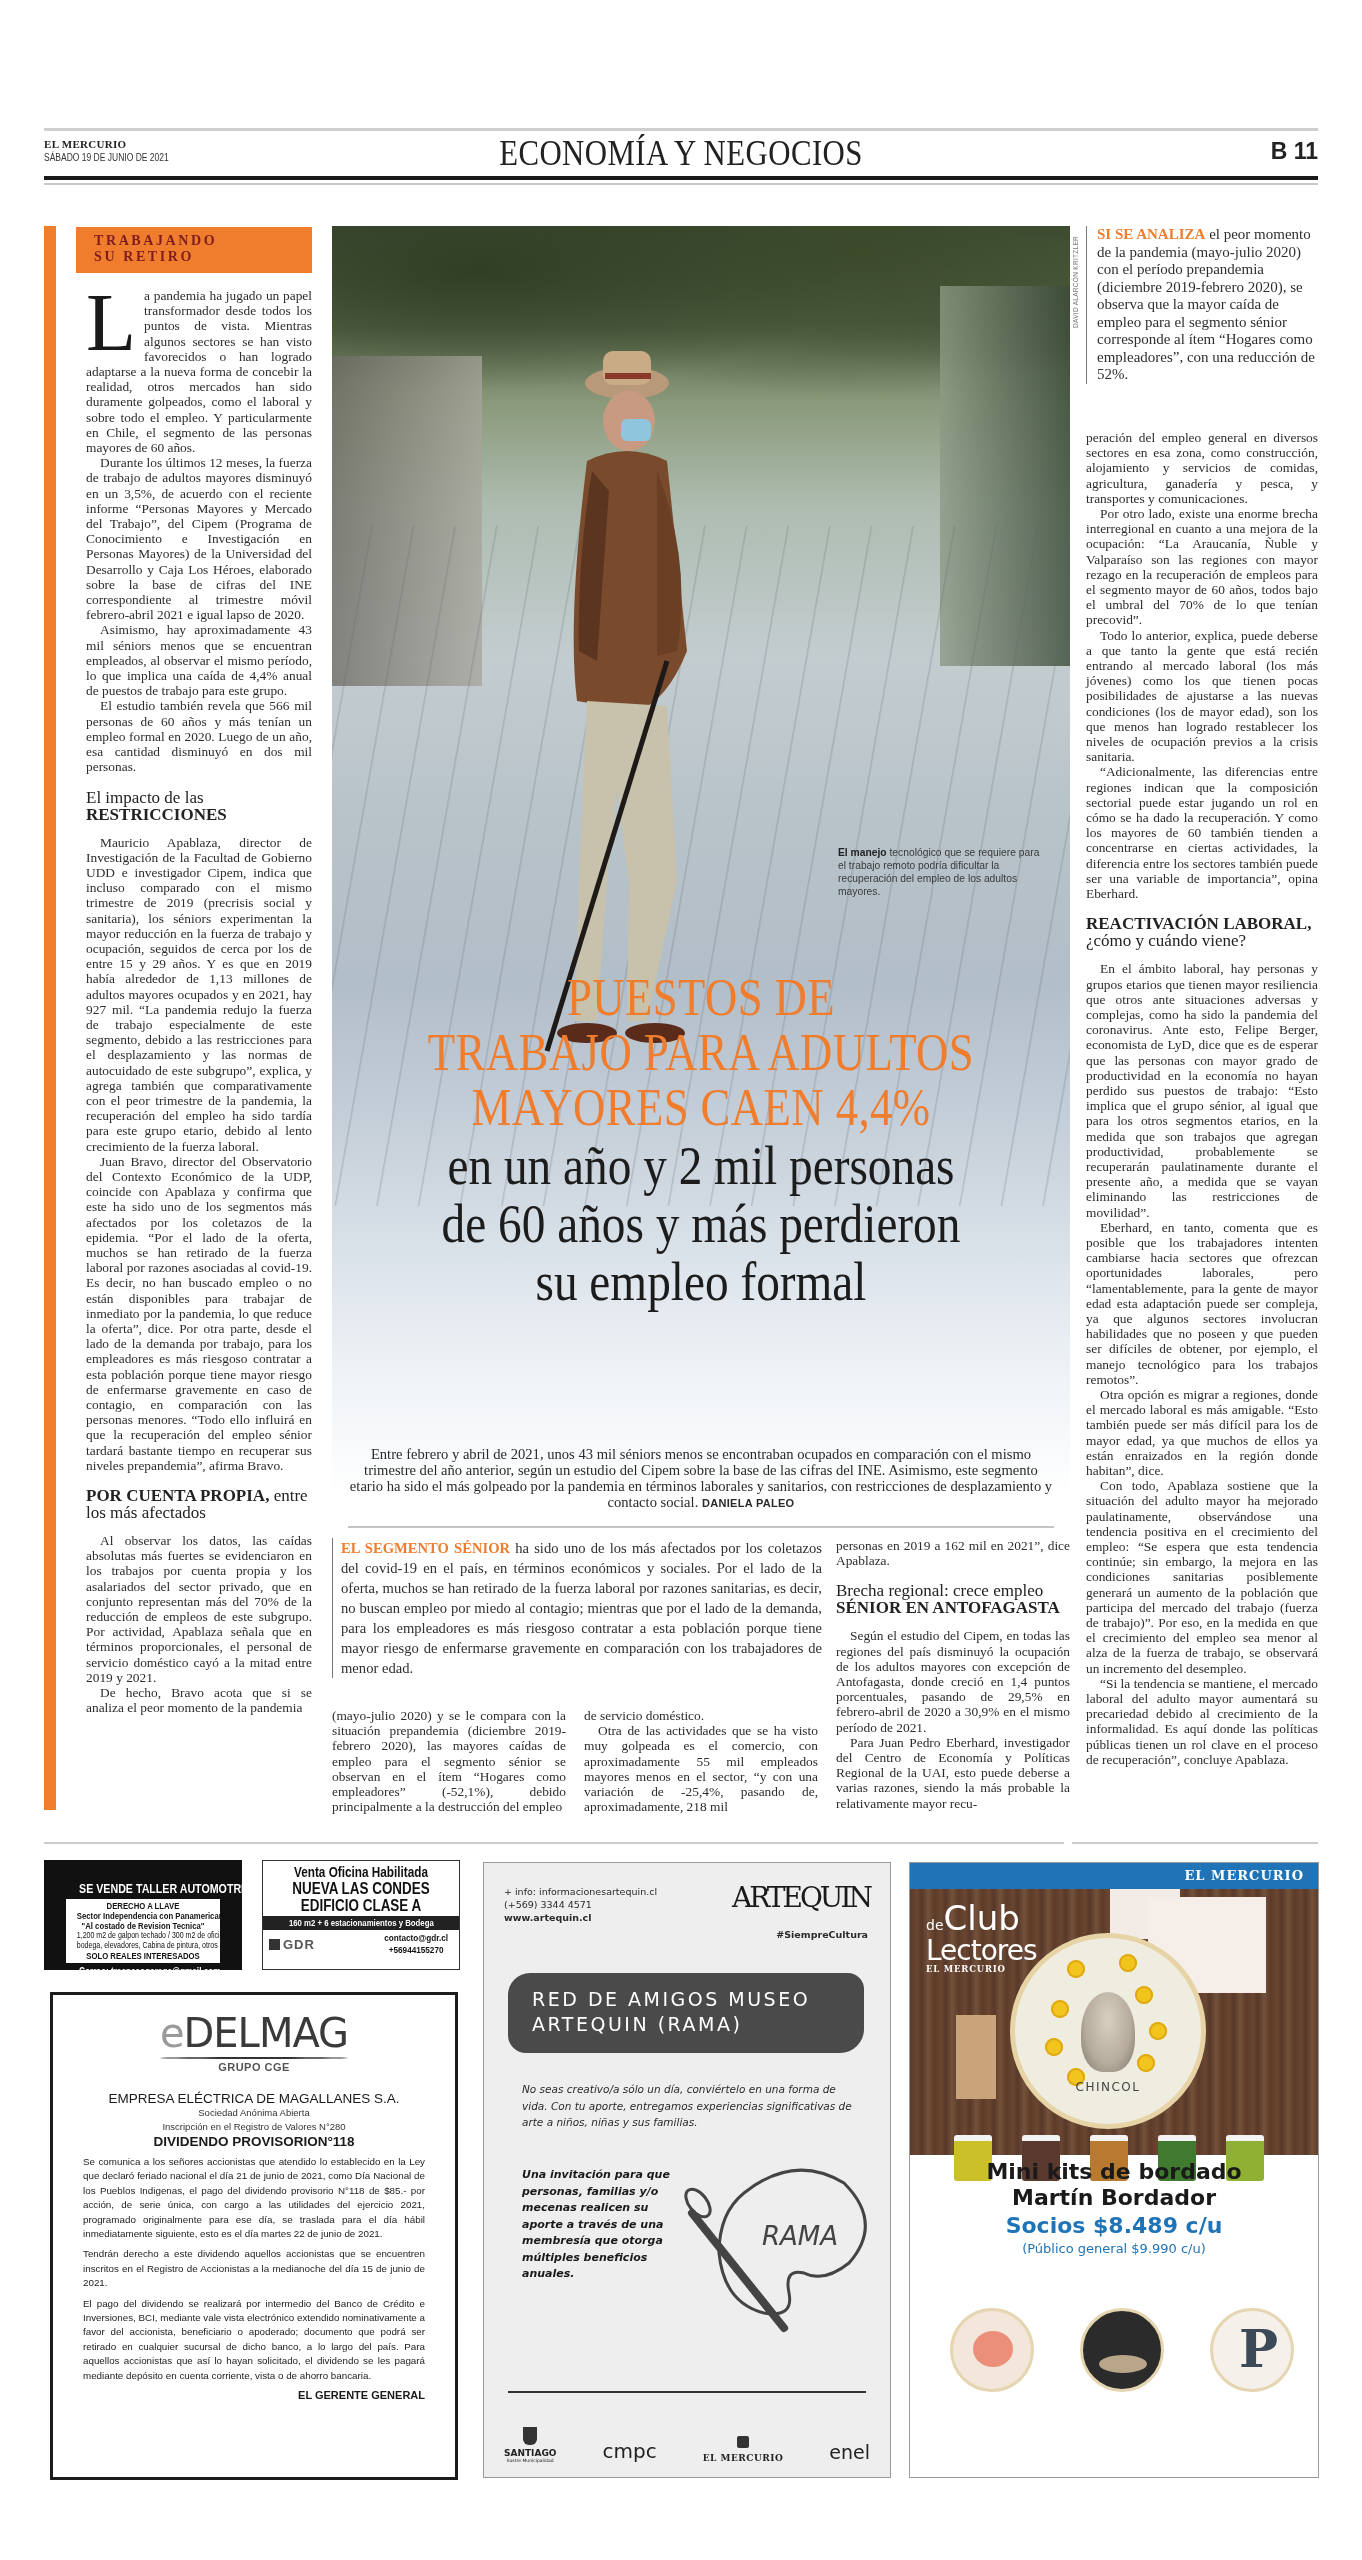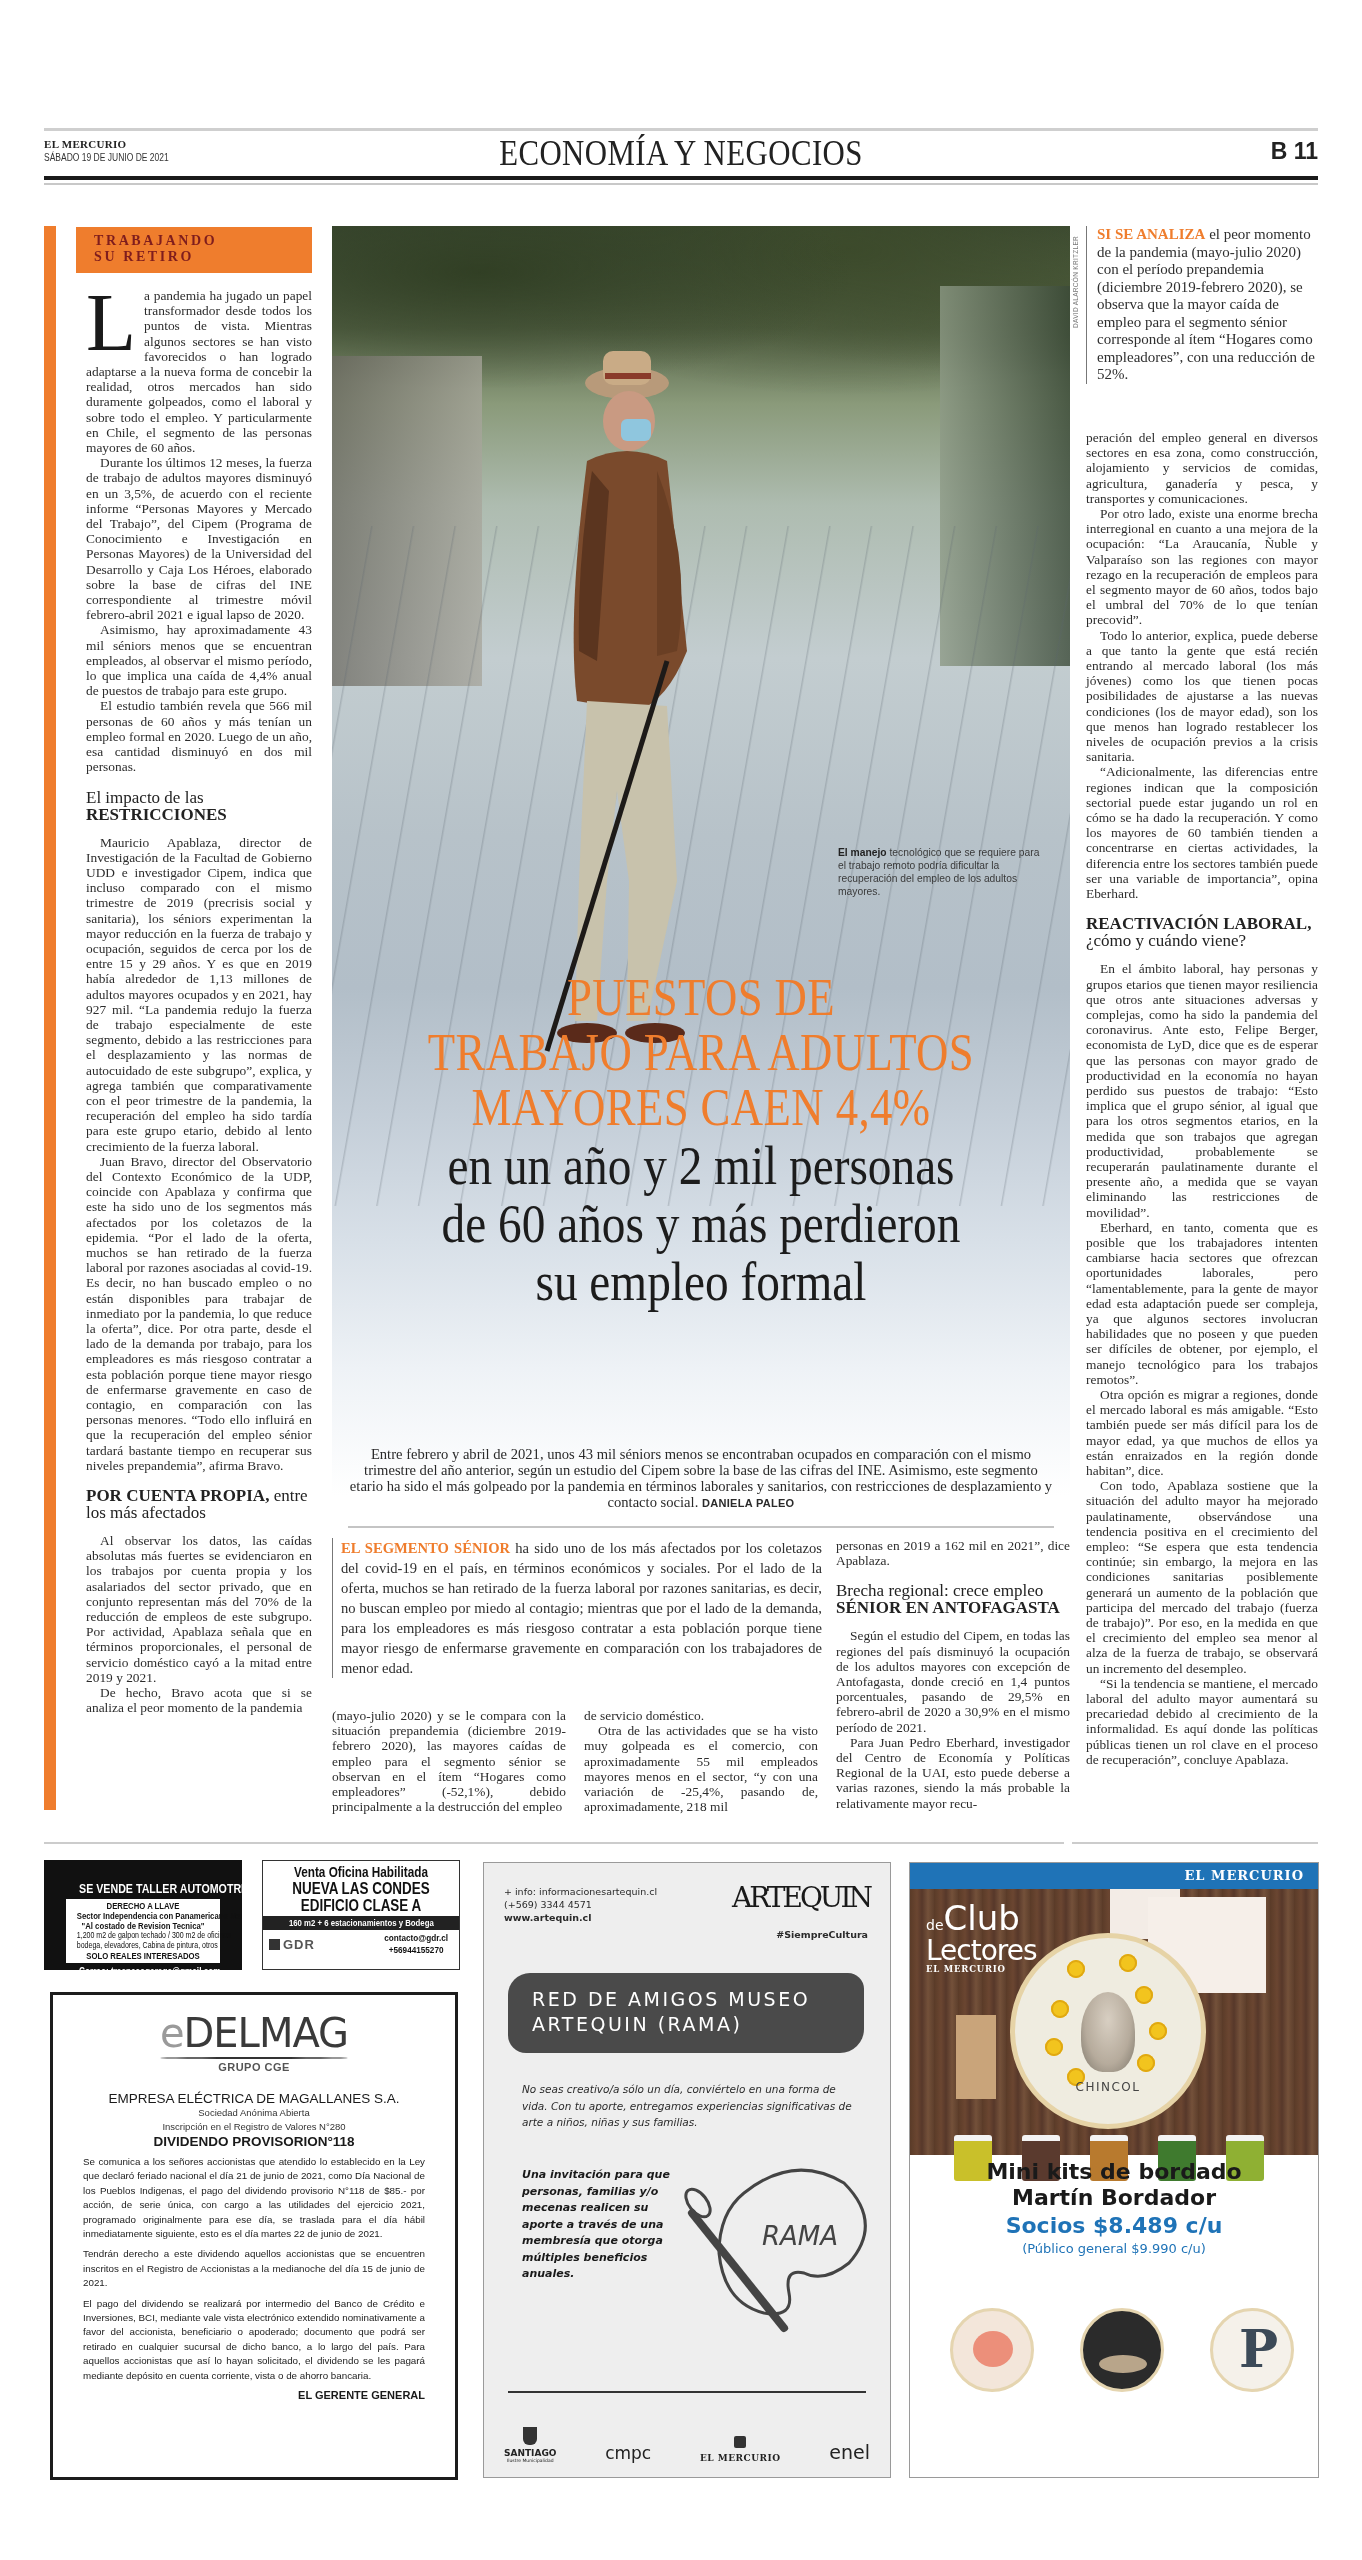--- a/index.html
+++ b/index.html
@@ -91,21 +91,21 @@
   .art-banner { position: absolute; left: 24px; top: 110px; width: 356px; height: 80px; background: #4a4a4a; border-radius: 22px 16px 24px 18px; color: #fff; font-size: 19px; letter-spacing: 2.5px; line-height: 25px; padding: 14px 0 0 24px; }
   .art-text { position: absolute; left: 38px; top: 218px; width: 330px; font-style: italic; font-size: 10.5px; line-height: 16.5px; }
   .art-invite { position: absolute; left: 38px; top: 304px; width: 170px; font-style: italic; font-weight: bold; font-size: 11px; line-height: 16.5px; color: #1a1a1a; }
   .art-palette { position: absolute; left: 200px; top: 290px; width: 190px; height: 190px; }
   .art-rule { position: absolute; left: 24px; right: 24px; top: 528px; height: 2px; background: #333; }
   .art-sponsors { position: absolute; left: 20px; right: 20px; top: 545px; display: flex; justify-content: space-between; align-items: flex-end; height: 55px; }
   .sp { text-align: center; color: #222; }
   .sp-santiago { font-weight: bold; font-size: 9px; }
   .sp-santiago .crest { width: 14px; height: 18px; margin: 0 auto 3px auto; background: #333; border-radius: 0 0 6px 6px; }
   .sp-santiago .sub { font-weight: normal; font-size: 4.5px; }
-  .sp-cmpc { font-size: 17px; margin-top: 12px; }
+  .sp-cmpc { font-size: 20px; margin-top: 12px; }
   .sp-merc { font-family: "DejaVu Serif", serif; font-weight: bold; font-size: 9px; letter-spacing: .5px; }
   .sp-merc .crest { width: 12px; height: 12px; margin: 0 auto 5px auto; background: #333; border-radius: 2px; }
   .sp-enel { font-size: 19px; }
 
   .ad-club { left: 909px; top: 1862px; width: 410px; height: 616px; background: #fff; border: 1.5px solid #9a9a9a; font-family: "DejaVu Sans", sans-serif; }
   .club-top { position: absolute; left: 0; right: 0; top: 0; height: 26px; background: #1f73b7; color: #fff; text-align: right; padding: 5px 14px 0 0; font-family: "DejaVu Serif", serif; font-weight: bold; font-size: 13px; letter-spacing: 1px; }
   .club-photo { position: absolute; left: 0; right: 0; top: 26px; height: 266px; background: repeating-linear-gradient(90deg, #5a3b28 0px, #6b4631 7px, #57382a 12px, #74513a 18px, #5e3f2c 24px); }
   .club-logo { position: absolute; left: 16px; top: 16px; color: #fff; font-family: "DejaVu Sans", sans-serif; line-height: 26px; }
   .club-logo .c1 { font-size: 34px; }
   .club-logo .c1 small { font-size: 14px; }

